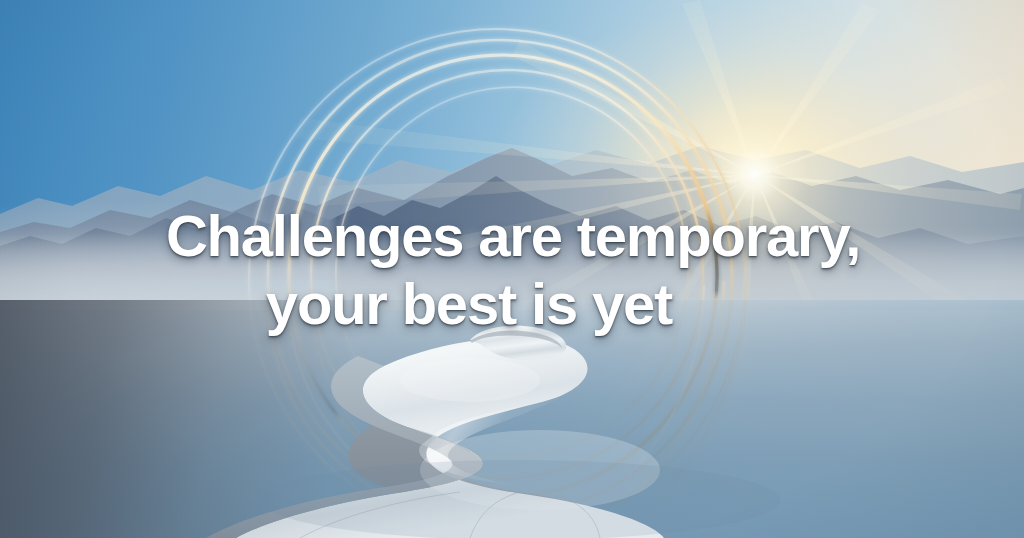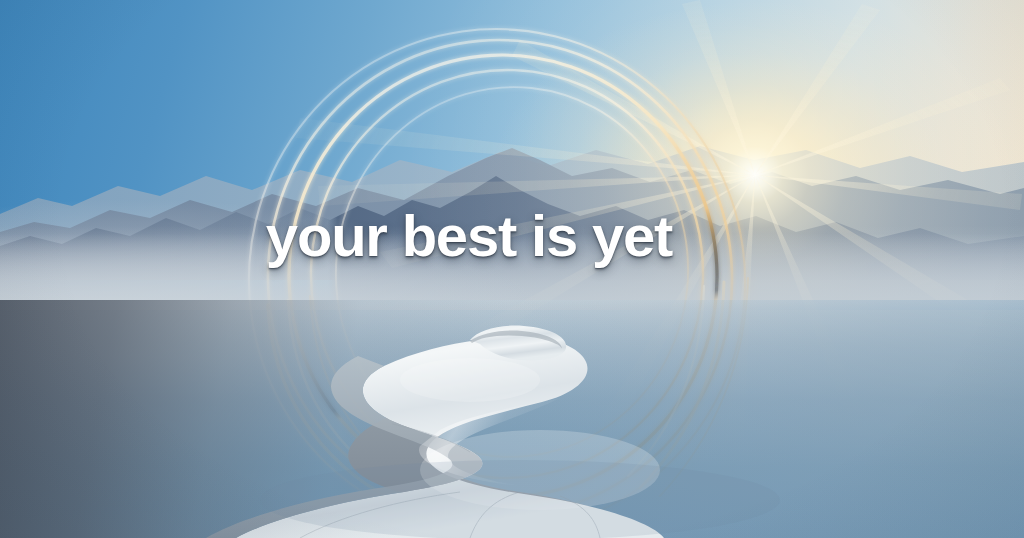--- a/index.html
+++ b/index.html
@@ -400,16 +400,17 @@
         <path d="M392,424 C420,430 452,440 470,452"></path>
       </g>
 
       <ellipse cx="520" cy="500" rx="260" ry="40" fill="#6F8AA0" opacity="0.16"></ellipse>
     </svg>
   </div>
 
   <div class="layer" id="vignette"></div>
 
   <div id="quote">
+    <span class="qline" id="qline1">Challenges are temporary,</span>
     <span class="qline" id="qline2">your best is yet</span>
   </div>
 
 </div>
 
 </body></html>

